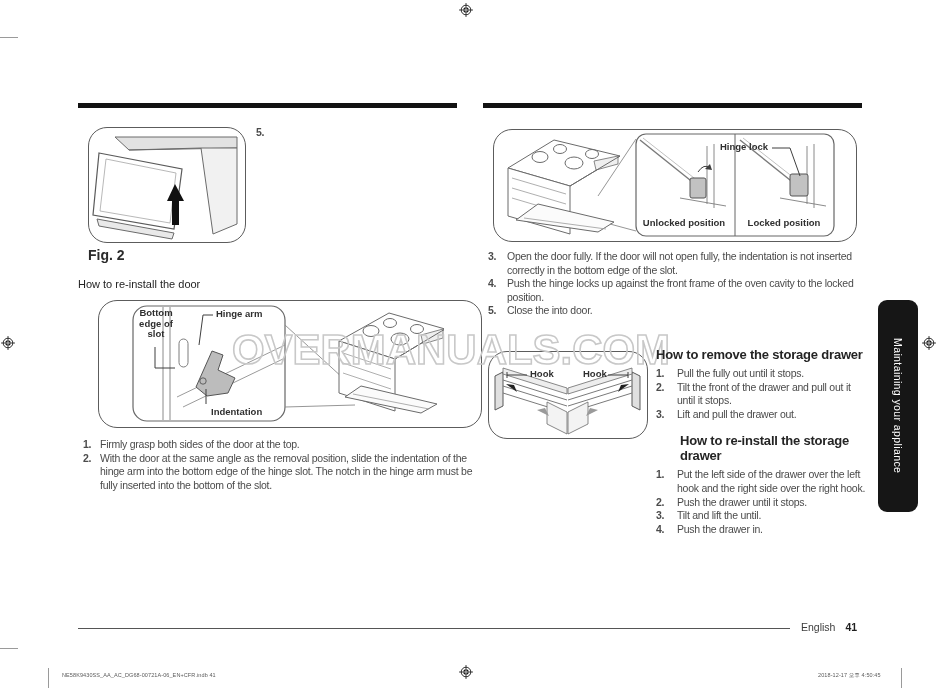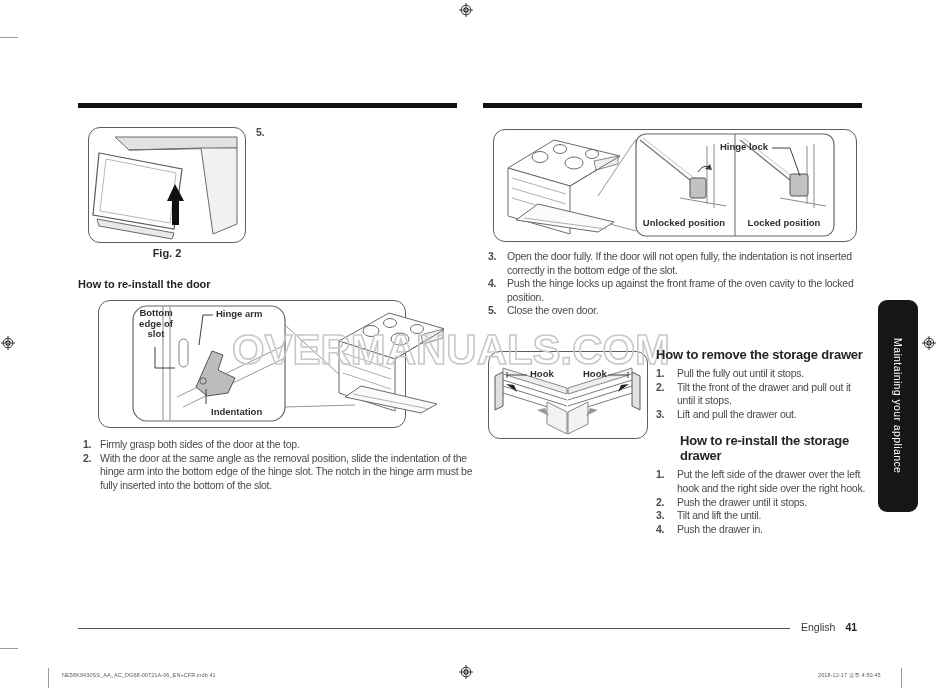--- a/index.html
+++ b/index.html
@@ -2,26 +2,26 @@
 <html><head>
 <meta charset="utf-8">
 <style>
   html,body{margin:0;padding:0;background:#ffffff;}
   body{font-family:"Liberation Sans","DejaVu Sans",sans-serif;-webkit-font-smoothing:antialiased;}
   .page{position:relative;width:940px;height:688px;background:#ffffff;overflow:hidden;}
 
   .abs{position:absolute;}
   .bar{position:absolute;height:4.5px;background:#121212;}
 
-  .figbox{position:absolute;border:1.4px solid #5c5c5c;border-radius:12px;background:#ffffff;box-sizing:border-box;z-index:1;}
+  .figbox{position:absolute;border:1.4px solid #5c5c5c;border-radius:19px;background:#ffffff;box-sizing:border-box;z-index:1;}
   .figbox svg{display:block;}
   .figlabel{position:absolute;font-size:9.5px;font-weight:700;color:#2f2f2f;line-height:10.5px;z-index:2;}
 
-  .caption{position:absolute;font-size:11px;font-weight:700;color:#2b2b2b;text-align:center;z-index:6;}
-  .subhead{position:absolute;font-size:11px;font-weight:700;color:#242424;z-index:6;}
+  .caption{position:absolute;font-size:14px;font-weight:700;color:#2b2b2b;z-index:6;}
+  .subhead{position:absolute;font-size:11px;font-weight:400;color:#242424;z-index:6;}
   .sectionhead{position:absolute;font-size:13.8px;font-weight:700;color:#1c1c1c;padding-bottom:6px;border-bottom:1.2px solid #4b4b4b;z-index:6;}
 
   .steps{position:absolute;z-index:6;}
   .step{display:flex;font-size:10.5px;line-height:13.6px;color:#4b4b4b;letter-spacing:-0.25px;}
   .step .n{flex:none;font-weight:700;}
   .n17{width:17px}.n19{width:19px}.n21{width:21px}
   .step .t{flex:1;}
 
   .minihead{font-size:13px;font-weight:700;color:#242424;margin:0 0 5px 0;letter-spacing:-0.2px;}
 
@@ -102,21 +102,21 @@
   <div class="caption" style="left:88px;top:247px;width:158px;">Fig. 2</div>
 
   <div class="steps" style="left:256px;top:126px;width:206px;">
     <div class="step">
       <span class="n n21">5.</span>
     </div>
   </div>
 
   <div class="subhead" style="left:78px;top:278px;">How to re-install the door</div>
 
-  <div class="figbox" style="left:98px;top:300px;width:308px;height:128px;">
+  <div class="figbox" style="left:98px;top:300px;width:384px;height:128px;">
     <svg class="abs" style="left:0;top:0;" width="345" height="125" viewBox="0 0 345 125">
       <rect x="34" y="5" width="152" height="115" rx="14" fill="#ffffff" stroke="#676767" stroke-width="1.2"></rect>
       <line x1="186" y1="24" x2="256" y2="88" stroke="#8a8a8a" stroke-width="0.9"></line>
       <line x1="186" y1="106" x2="256" y2="104" stroke="#8a8a8a" stroke-width="0.9"></line>
       <line x1="64" y1="6" x2="64" y2="119" stroke="#7d7d7d" stroke-width="0.9"></line>
       <line x1="71" y1="6" x2="71" y2="119" stroke="#7d7d7d" stroke-width="0.9"></line>
       <rect x="80" y="38" width="9" height="28" rx="4.5" fill="none" stroke="#7d7d7d" stroke-width="1"></rect>
       <line x1="78" y1="96" x2="186" y2="44" stroke="#8f8f8f" stroke-width="0.9"></line>
       <line x1="84" y1="106" x2="186" y2="57" stroke="#8f8f8f" stroke-width="0.9"></line>
       <polygon points="97,86 113,50 124,54 119,69 136,77 129,92 108,95" fill="#bcbcbc" stroke="#555555" stroke-width="1"></polygon>
@@ -207,21 +207,21 @@
     <div class="step">
       <span class="n n19">3.</span>
       <span class="t">Open the door fully. If the door will not open fully, the indentation is not inserted correctly in the bottom edge of the slot.</span>
     </div>
     <div class="step">
       <span class="n n19">4.</span>
       <span class="t">Push the hinge locks up against the front frame of the oven cavity to the locked position.</span>
     </div>
     <div class="step">
       <span class="n n19">5.</span>
-      <span class="t">Close the oven door.</span>
+      <span class="t">Close the into door.</span>
     </div>
   </div>
 
 
   <div class="figbox" style="left:488px;top:351px;width:160px;height:88px;">
     <svg class="abs" style="left:0;top:0;" width="157" height="85" viewBox="0 0 157 85">
       <g>
         <polygon points="6,24 14,20 14,54 6,58" fill="#e0e0e0" stroke="#585858" stroke-width="1"></polygon>
         <polygon points="14,22 78,42 78,36 14,16" fill="#ededed" stroke="#6b6b6b" stroke-width="0.8"></polygon>
         <line x1="14" y1="28" x2="78" y2="48" stroke="#7a7a7a" stroke-width="1"></line>

